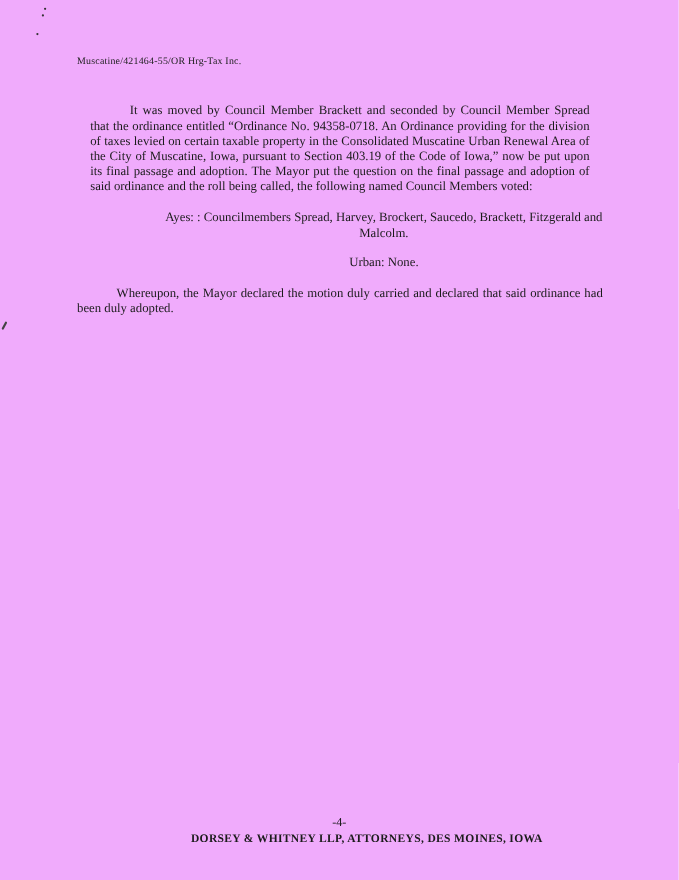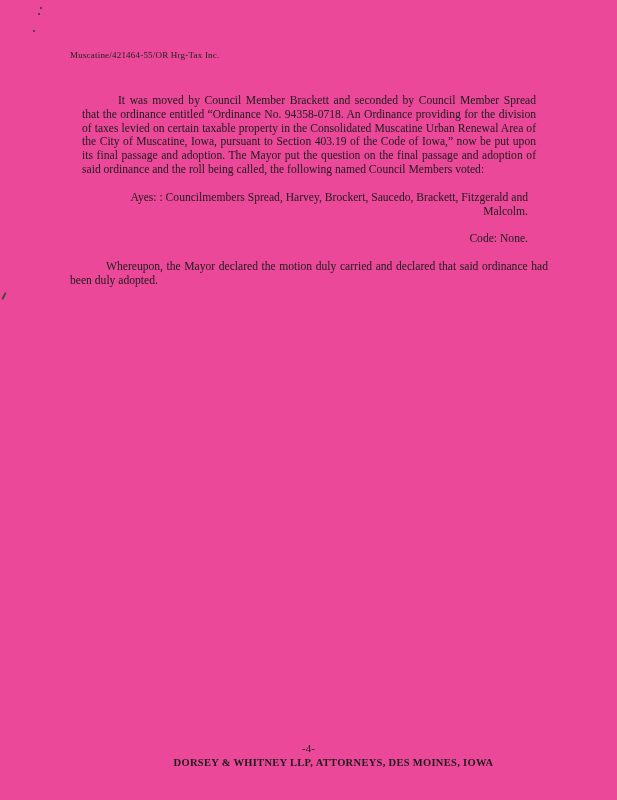--- a/index.html
+++ b/index.html
@@ -11,21 +11,21 @@
     height: 800px;
     background: #ffffff;
     position: relative;
     font-family: "Liberation Serif", serif;
     color: #1b1b1b;
     overflow: hidden;
   }
   .page {
     position: absolute;
     inset: 0;
-    background: #ec4899;
+    background: #f0abfc;
   }
   .ref-line {
     position: absolute;
     top: 50px;
     left: 70px;
     font-size: 9px;
     letter-spacing: 0.2px;
     color: #222;
   }
   .content {
@@ -35,23 +35,23 @@
     width: 478px;
     font-size: 11.6px;
     line-height: 13.8px;
     text-align: justify;
   }
   .para {
     margin: 12px;
     text-indent: 36px;
   }
   .vote-block {
-    margin: 14px 0 0 20px;
+    margin: 14px 0 0 60px;
     width: 438px;
-    text-align: right;
+    text-align: center;
     text-indent: 0;
   }
   .para-final {
     margin: 14px 0 0 0;
     text-indent: 36px;
   }
   .footer {
     position: absolute;
     left: 0;
     width: 617px;
@@ -96,21 +96,21 @@
   <span class="artifact dot-c"></span>
   <span class="artifact tick-left"></span>
 
   <div class="ref-line">Muscatine/421464-55/OR Hrg-Tax Inc.</div>
 
   <div class="content">
     <p class="para">It was moved by Council Member Brackett and seconded by Council Member Spread that the ordinance entitled “Ordinance No. 94358-0718.  An Ordinance providing for the division of taxes levied on certain taxable property in the Consolidated Muscatine Urban Renewal Area of the City of Muscatine, Iowa, pursuant to Section 403.19 of the Code of Iowa,” now be put upon its final passage and adoption.  The Mayor put the question on the final passage and adoption of said ordinance and the roll being called, the following named Council Members voted:</p>
 
     <p class="vote-block">Ayes:  :  Councilmembers Spread, Harvey, Brockert, Saucedo, Brackett, Fitzgerald and Malcolm.</p>
 
-    <p class="vote-block">Code:  None.</p>
+    <p class="vote-block">Urban:  None.</p>
 
     <p class="para-final">Whereupon, the Mayor declared the motion duly carried and declared that said ordinance had been duly adopted.</p>
   </div>
 
   <div class="footer page-number">-4-</div>
 
   <div class="footer firm-line">DORSEY &amp; WHITNEY LLP, ATTORNEYS, DES MOINES, IOWA</div>
 
 </div>
 

